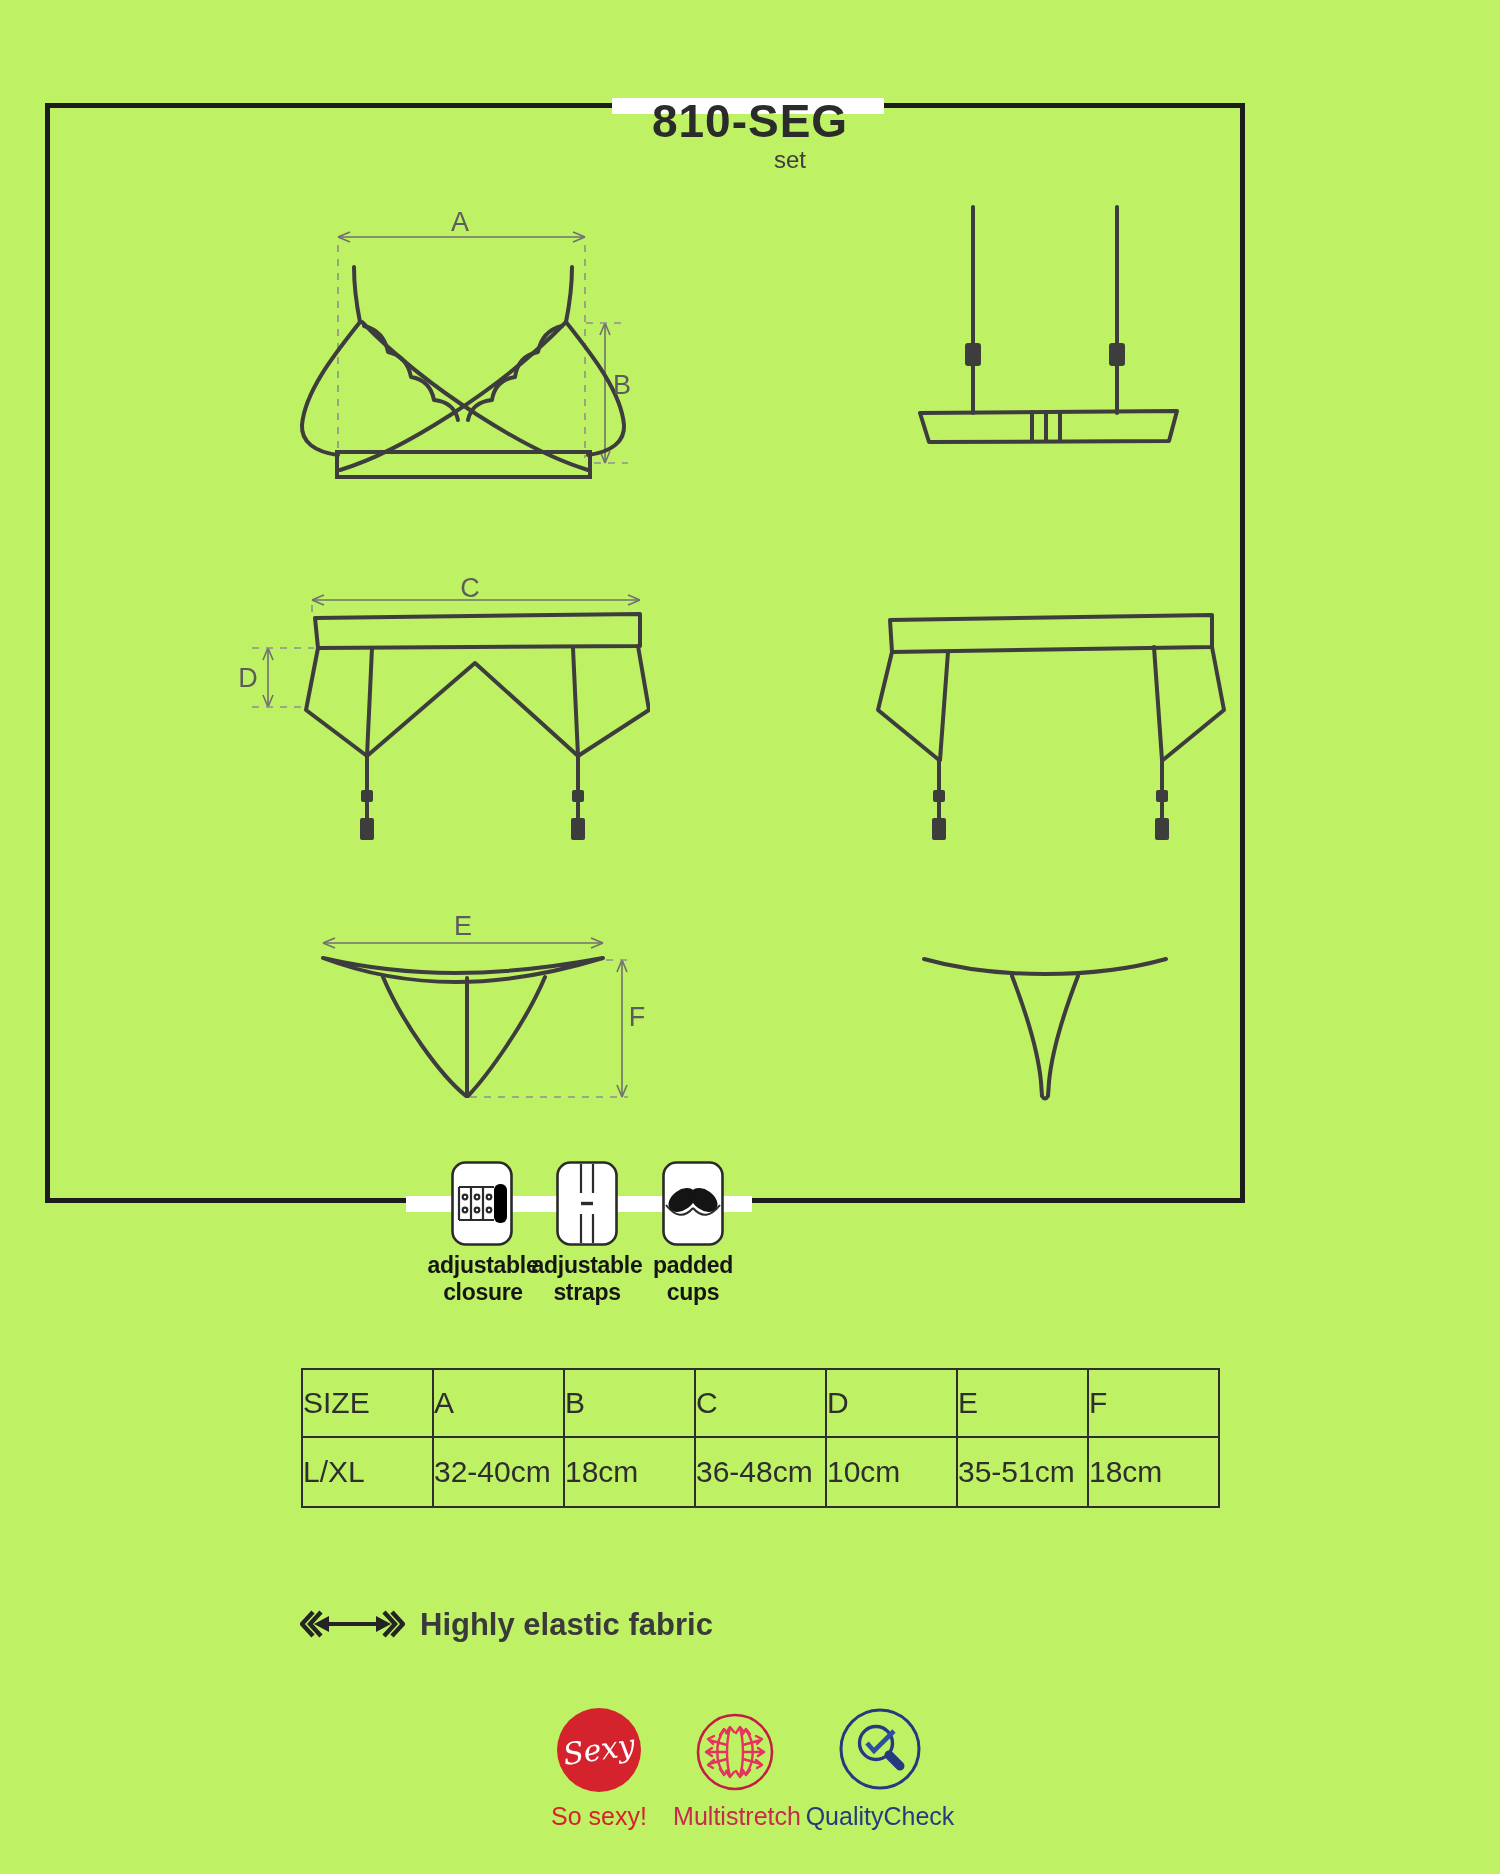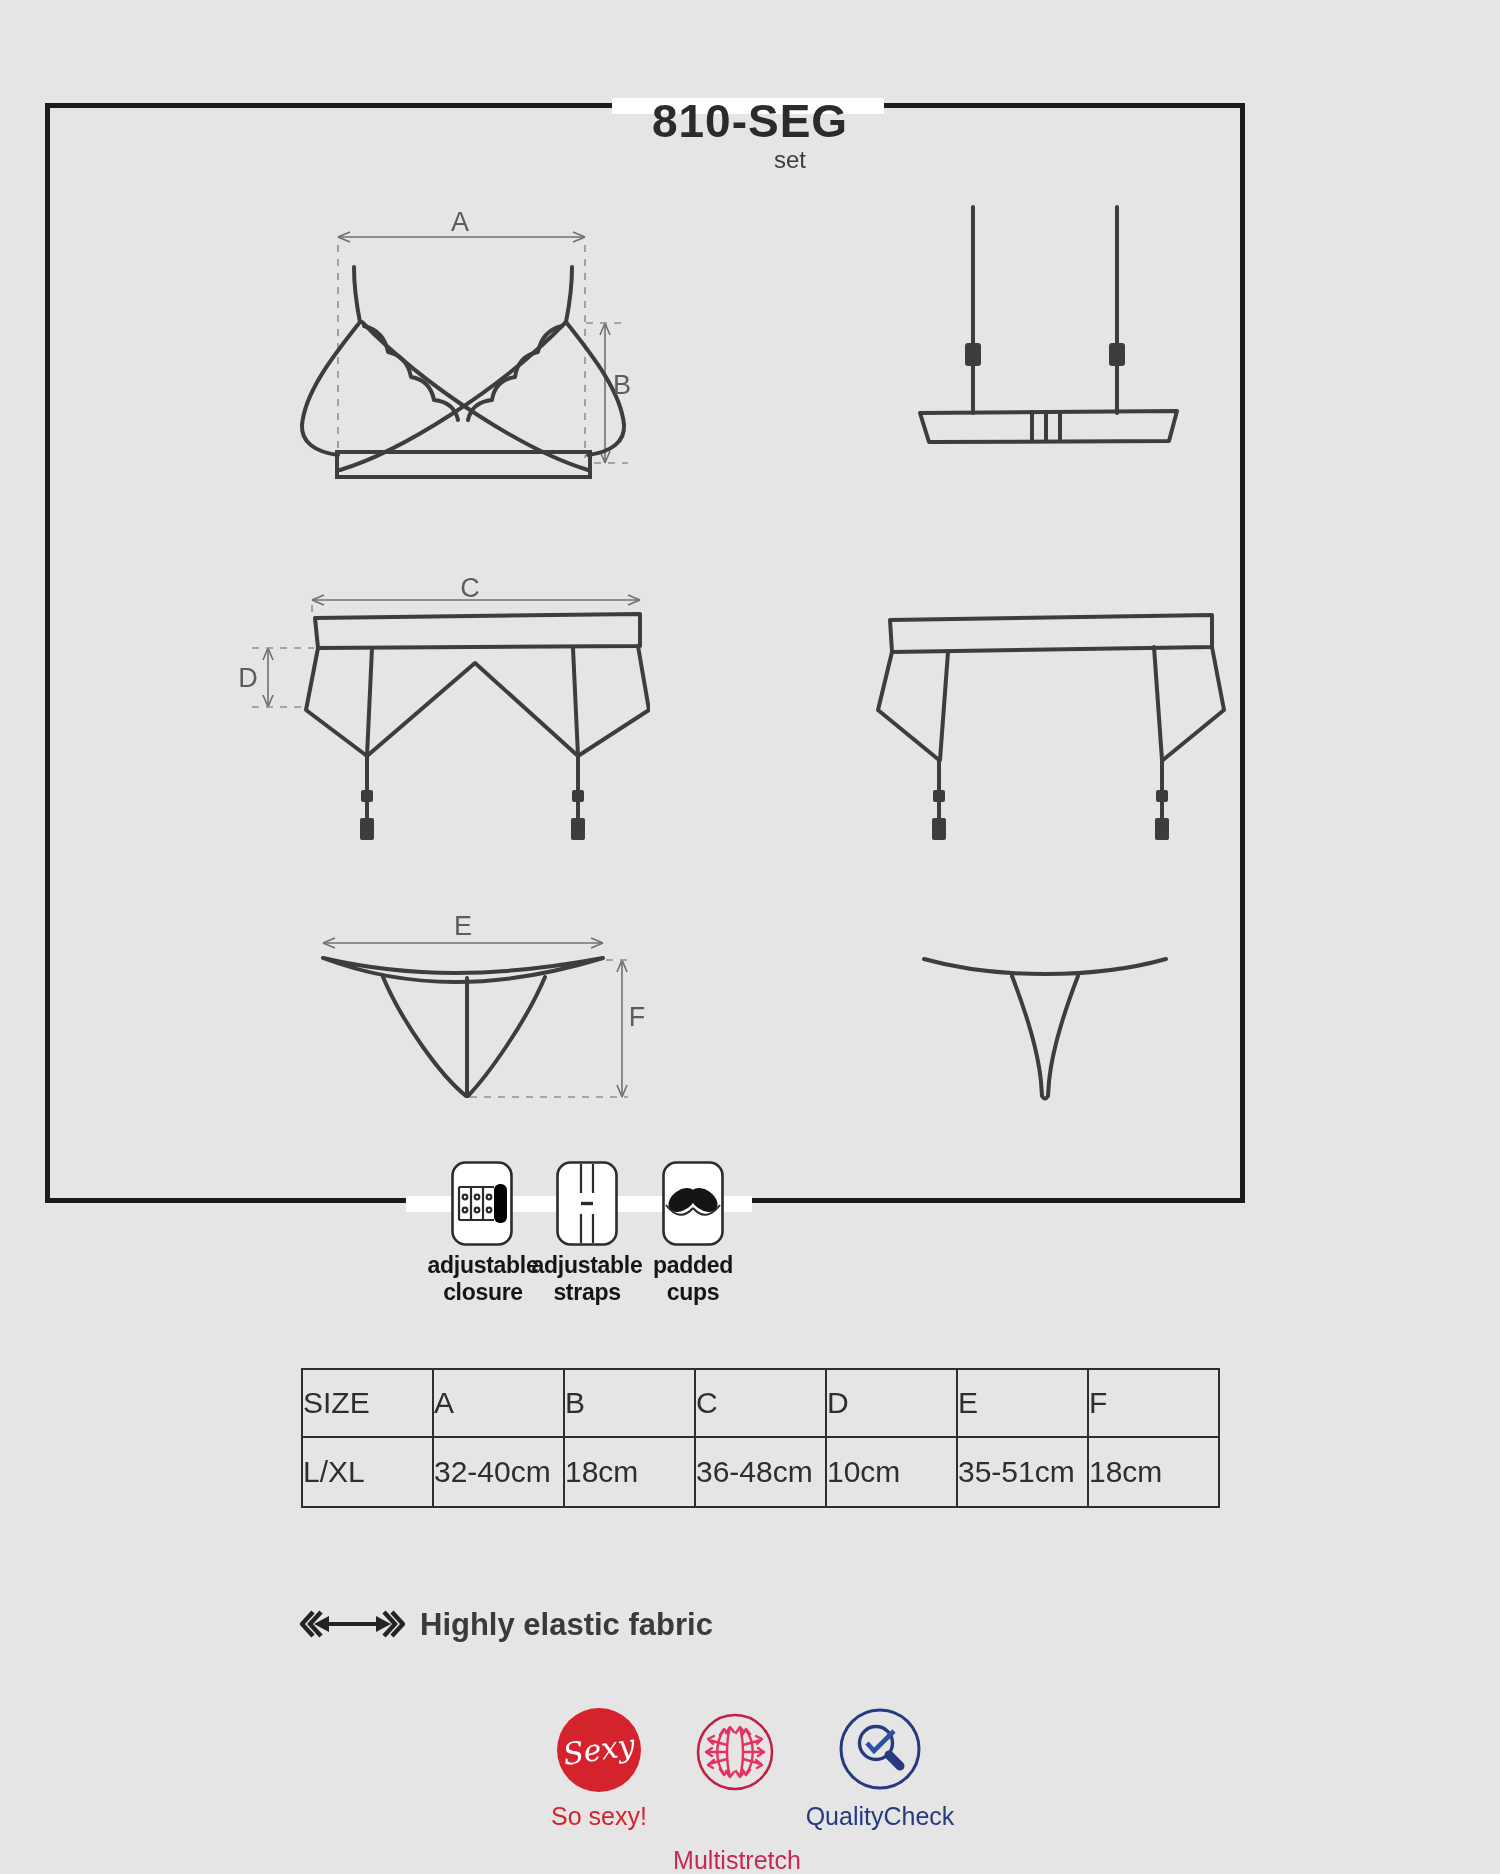--- a/index.html
+++ b/index.html
@@ -1,16 +1,16 @@
 <!DOCTYPE html>
 <html><head>
 <meta charset="utf-8">
 <style>
   html,body{margin:0;padding:0;background:#fff;}
-  #page{position:relative;width:1500px;height:1874px;background:#e5e5e5;overflow:hidden;
+  #page{position:relative;width:1500px;height:1874px;background:#bef264;overflow:hidden;
         font-family:"Liberation Sans",sans-serif;color:#2b2b2b;}
 
   
   .frame{position:absolute;left:45px;top:103px;width:1200px;height:1100px;
          box-sizing:border-box;border:5px solid #1c1c1c;}
   .patch{position:absolute;background:#fff;}
 
   .page-title{position:absolute;left:750px;top:94px;transform:translateX(-50%);
               font-size:46px;font-weight:600;letter-spacing:1px;color:#2b2b2b;white-space:nowrap;}
   .page-subtitle{position:absolute;left:750px;top:146px;transform:translateX(-50%);
@@ -261,21 +261,21 @@
       <path d="M29,18 C20,30 20,50 29,62 M51,18 C60,30 60,50 51,62"></path>
       <path d="M25,23 L29,17 L33,22 M25,57 L29,63 L33,58 M47,23 L51,17 L55,22 M47,57 L51,63 L55,58"></path>
       <path d="M32,33 L14,28 M19,24 L13,27 L18,32"></path>
       <path d="M32,40 L12,40 M17,36 L11,40 L17,44"></path>
       <path d="M32,47 L14,52 M19,48 L13,53 L18,56"></path>
       <path d="M48,33 L66,28 M61,24 L67,27 L62,32"></path>
       <path d="M48,40 L68,40 M63,36 L69,40 L63,44"></path>
       <path d="M48,47 L66,52 M61,48 L67,53 L62,56"></path>
     </g>
   </svg>
-  <span class="badge-label" style="left:737px;color:#c9284f;margin-top:44px;">Multistretch</span>
+  <span class="badge-label" style="left:737px;color:#c9284f;">Multistretch</span>
 
   <svg class="drawing" style="left:836px;top:1705px;" width="88" height="88" viewBox="0 0 88 88">
     <circle cx="44" cy="44" r="39" fill="none" stroke="#27397f" stroke-width="3"></circle>
     <circle cx="40" cy="38" r="16.5" fill="none" stroke="#27397f" stroke-width="3.4"></circle>
     <path d="M53,50 L64,61" stroke="#27397f" stroke-width="9" stroke-linecap="round"></path>
     <path d="M31,38 L38,46 L58,26" fill="none" stroke="#2c4fa3" stroke-width="4.6"></path>
   </svg>
   <span class="badge-label" style="left:880px;color:#27397f;">QualityCheck</span>
 
 </div>

